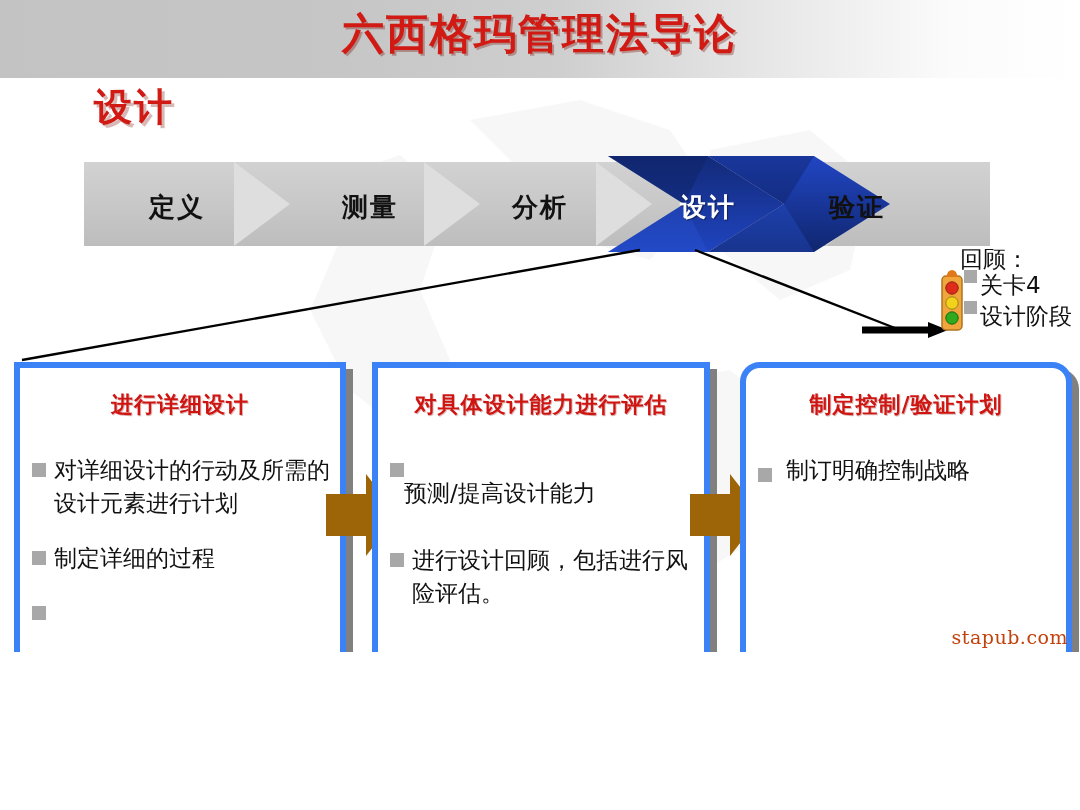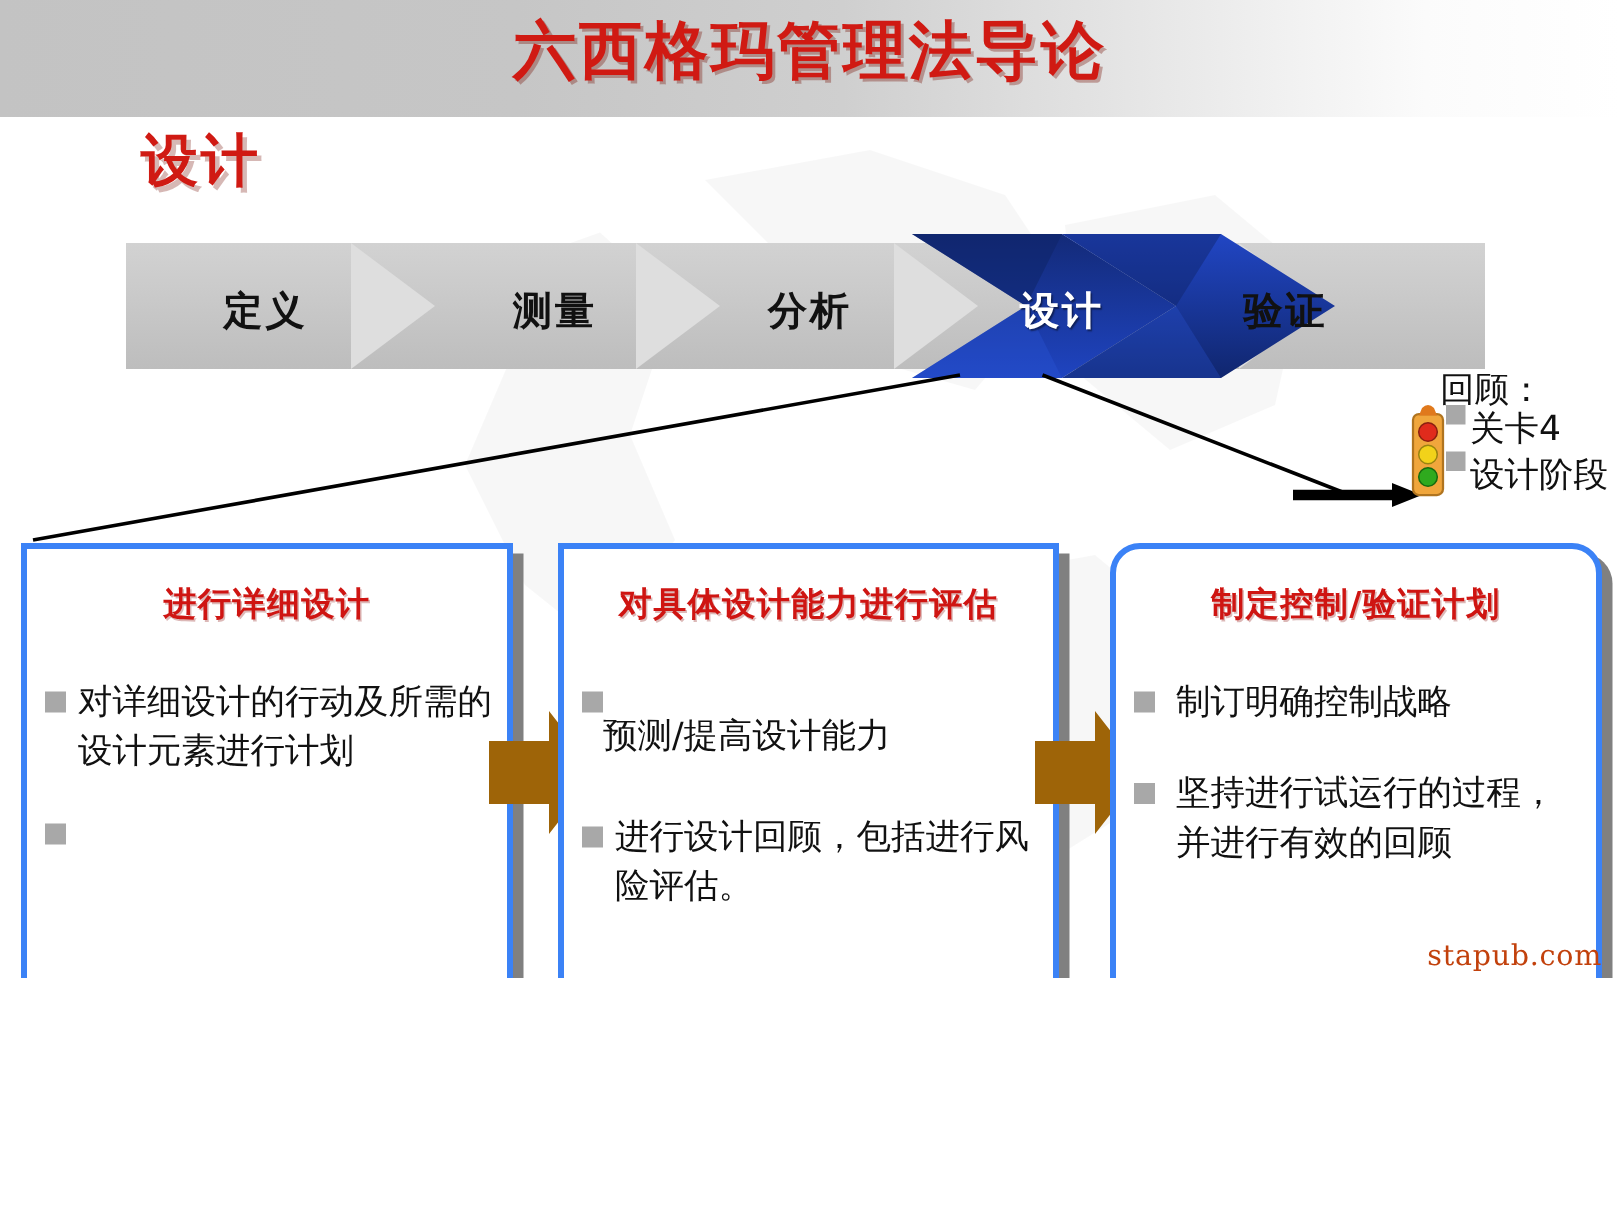--- a/index.html
+++ b/index.html
@@ -53,21 +53,21 @@
   .tl-icon{position:absolute;left:0px;top:26px;width:28px;height:62px;}
   .review-items{position:absolute;left:26px;top:26px;}
   .review-item{display:flex;height:31px;white-space:nowrap;}
   .review-item .bullet{
     width:13px;height:13px;background:#a8a8a8;margin-right:3px;flex:none;
   }
   .review-item .txt{font-size:23px;color:#111;}
 
   
   .box{
-    position:absolute;background:#ffffff;border:4px solid #3b82f6;
+    position:absolute;background:#ffffff;border:6px solid #3b82f6;
     box-shadow:7px 7px 0 0 #808080;
   }
   .box-title{
     text-align:center;font-size:22px;font-weight:bold;color:#cf1512;
     letter-spacing:1px;margin-top:22px;text-shadow:1px 1px 0 rgba(140,20,15,.30);
     white-space:nowrap;
   }
   .bullets{margin-top:34px;padding:0 10px 0 12px;}
   .bi{display:flex;align-items:flex-start;margin-bottom:22px;}
   .bi .sq{width:14px;height:14px;background:#a8a8a8;flex:none;margin-top:9px;margin-right:8px;}
@@ -175,20 +175,24 @@
 
   <div class="box" style="left:14px;top:362px;width:320px;height:355px;">
     <div class="box-title">进行详细设计</div>
     <div class="bullets">
       <div class="bi">
         <span class="sq"></span>
         <span class="bt">对详细设计的行动及所需的设计元素进行计划</span>
       </div>
       <div class="bi">
         <span class="sq"></span>
+        <span class="bt">制定详细的过程</span>
+      </div>
+      <div class="bi">
+        <span class="sq"></span>
       </div>
     </div>
   </div>
 
   <svg class="oarrow" style="left:326px;top:470px;" width="72" height="90" viewBox="0 0 72 90" aria-hidden="true">
     <path d="M0 24 L40 24 L40 4 L72 45 L40 86 L40 66 L0 66 Z" fill="#9e6408"></path>
   </svg>
 
   <div class="box" style="left:372px;top:362px;width:326px;height:355px;">
     <div class="box-title">对具体设计能力进行评估</div>
@@ -204,26 +208,22 @@
     </div>
   </div>
 
   <svg class="oarrow" style="left:690px;top:470px;" width="72" height="90" viewBox="0 0 72 90" aria-hidden="true">
     <path d="M0 24 L40 24 L40 4 L72 45 L40 86 L40 66 L0 66 Z" fill="#9e6408"></path>
   </svg>
 
   <div class="box" style="left:740px;top:362px;width:320px;height:355px;border-radius:20px;">
     <div class="box-title">制定控制/验证计划</div>
     <div class="bullets">
-      <div class="bi" style="margin-bottom:28px;">
+      <div class="bi" style="margin-bottom:28px;align-items:center;">
         <span class="sq"></span>
         <span class="bt" style="padding-left:6px;">制订明确控制战略</span>
       </div>
-      <div class="bi">
-        <span class="sq"></span>
-        <span class="bt" style="padding-left:6px;">坚持进行试运行的过程，并进行有效的回顾</span>
-      </div>
     </div>
   </div>
 
   <div class="stapub">stapub.com</div>
 
 </div>
 
 </body></html>

